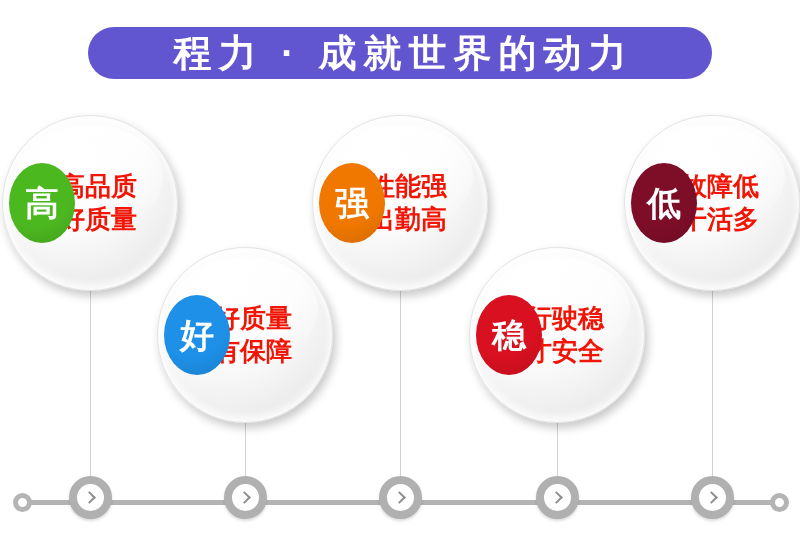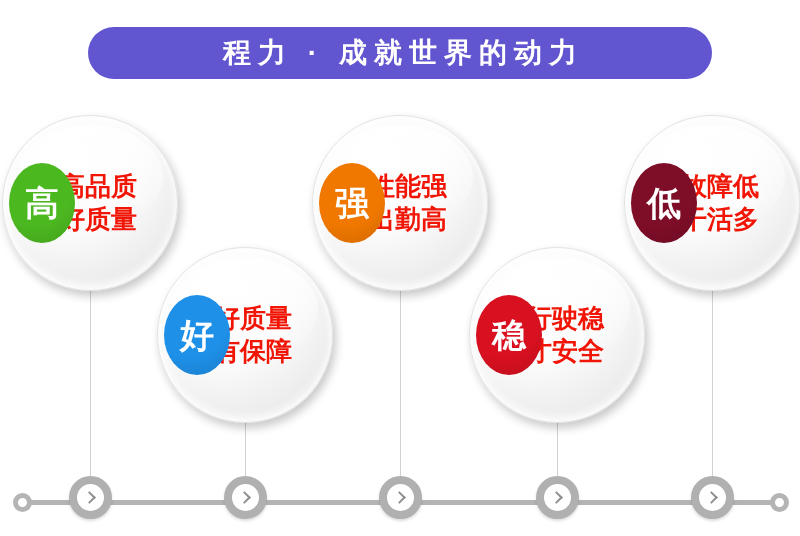--- a/index.html
+++ b/index.html
@@ -26,21 +26,21 @@
     width: 624px;
     height: 52px;
     border-radius: 26px;
     background: #6255d0;
     display: flex;
     align-items: center;
     justify-content: center;
   }
   .title-text {
     color: #ffffff;
-    font-size: 28px;
+    font-size: 38px;
     font-weight: bold;
     letter-spacing: 7px;
     text-indent: 7px;
     white-space: nowrap;
     line-height: 1;
   }
 
   
   .timeline {
     position: absolute;

